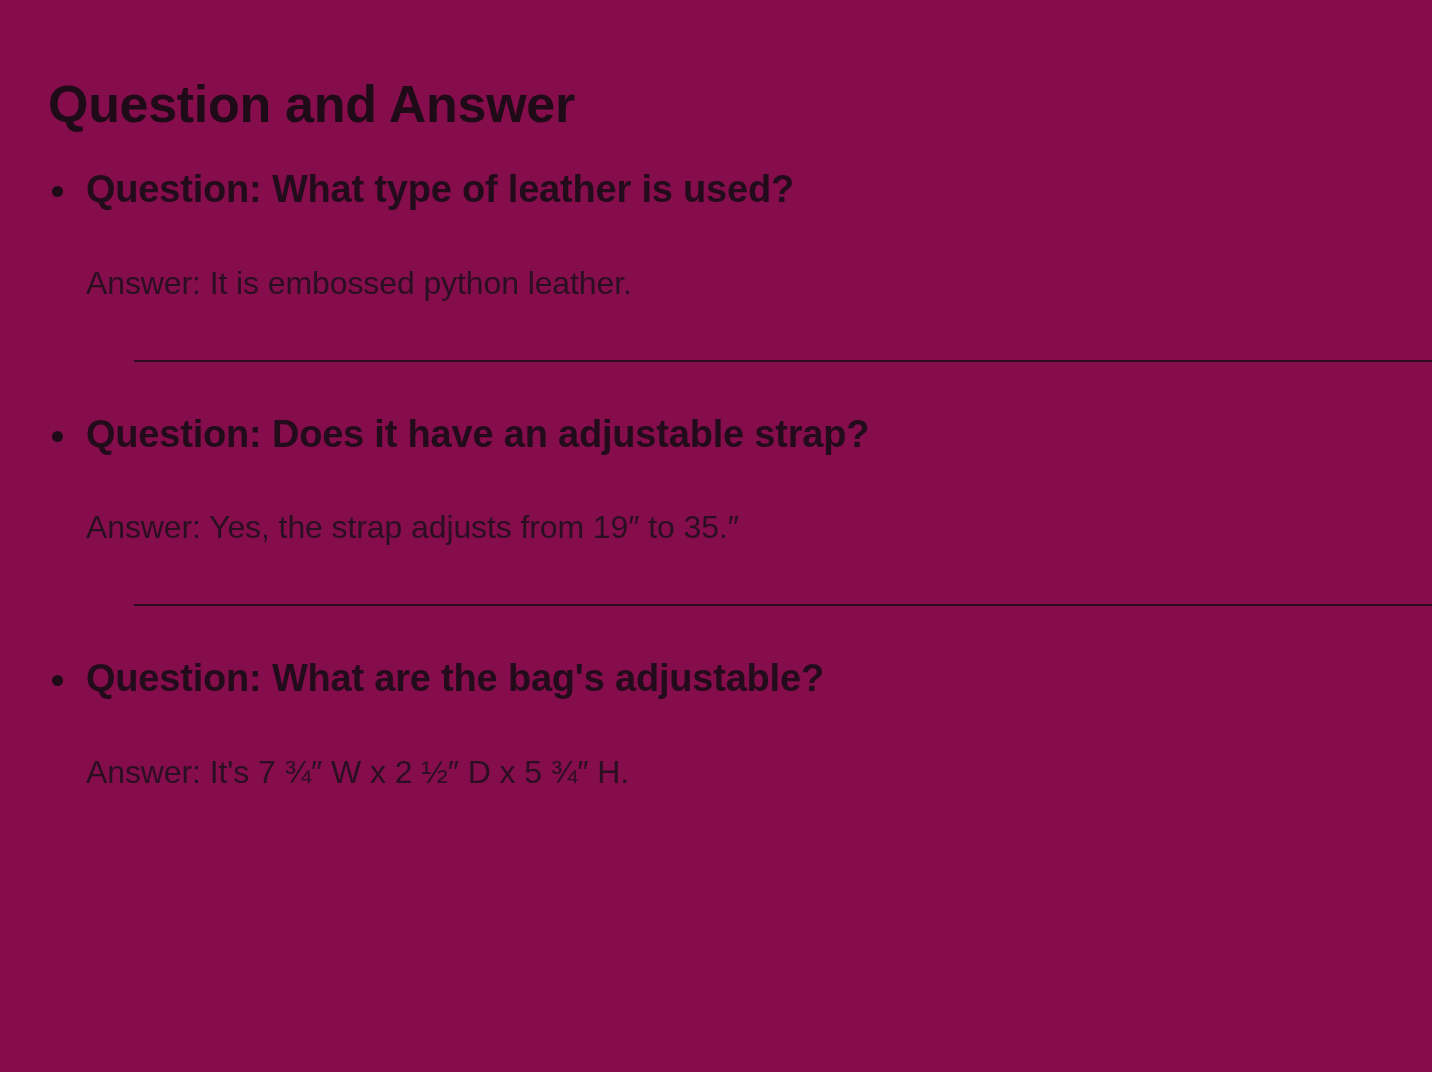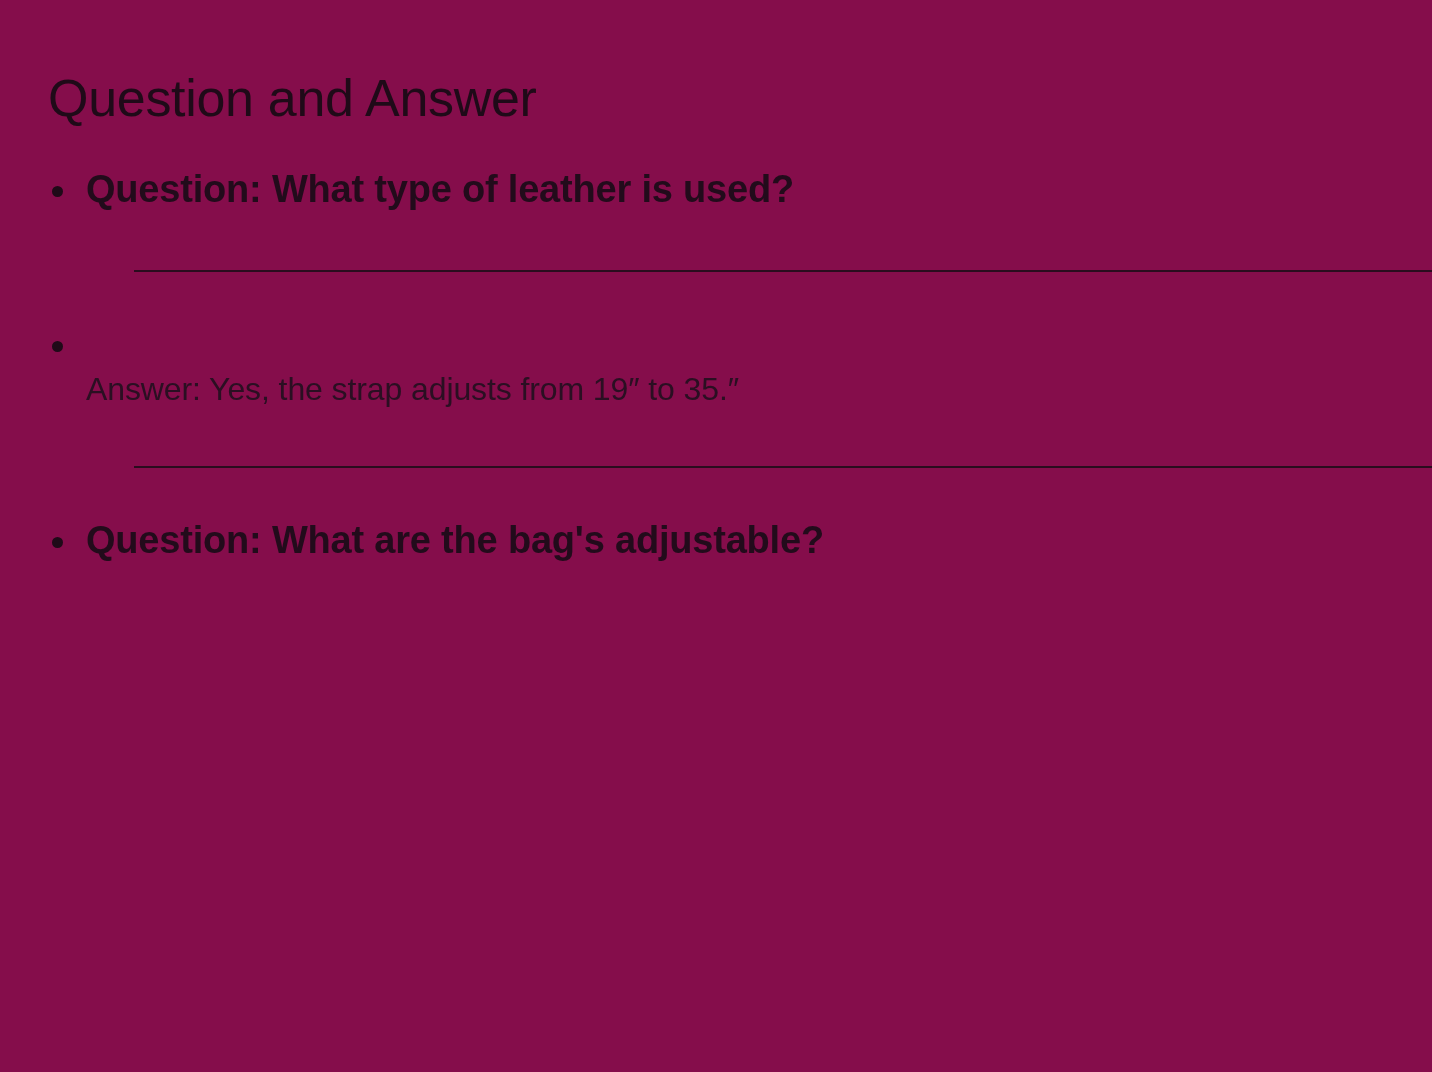--- a/index.html
+++ b/index.html
@@ -19,23 +19,23 @@
     width: 1432px;
     height: 1072px;
     background: #850d4b;
     box-sizing: border-box;
     padding: 0;
   }
 
   .qa-title {
     position: absolute;
     left: 48px;
-    top: 36px;
+    top: 42px;
     font-size: 52px;
-    font-weight: normal;
+    font-weight: bold;
     color: #1f0a18;
     letter-spacing: -0.3px;
     line-height: 1.05;
     white-space: nowrap;
   }
 
   .qa-list {
     position: absolute;
     left: 0;
     top: 160px;
@@ -97,31 +97,34 @@
 
 <div class="page">
 
   <h1 class="qa-title">Question and Answer</h1>
 
   <ul class="qa-list">
 
     <li class="qa-item">
       <span class="qa-bullet"></span>
       <div class="qa-question">Question: What type of leather is used?</div>
+      <div class="qa-answer">Answer: It is embossed python leather.</div>
       <hr class="qa-divider">
     </li>
 
     <li class="qa-item">
       <div class="qa-item-spacer"></div>
       <span class="qa-bullet" style="top:69px;"></span>
+      <div class="qa-question">Question: Does it have an adjustable strap?</div>
       <div class="qa-answer">Answer: Yes, the strap adjusts from 19″ to 35.″</div>
       <hr class="qa-divider">
     </li>
 
 
     <li class="qa-item">
       <div class="qa-item-spacer"></div>
       <span class="qa-bullet" style="top:69px;"></span>
       <div class="qa-question">Question: What are the bag's adjustable?</div>
+      <div class="qa-answer">Answer: It's 7 ¾″ W x 2 ½″ D x 5 ¾″ H.</div>
     </li>
 
   </ul>
 </div>
 
 </body></html>

